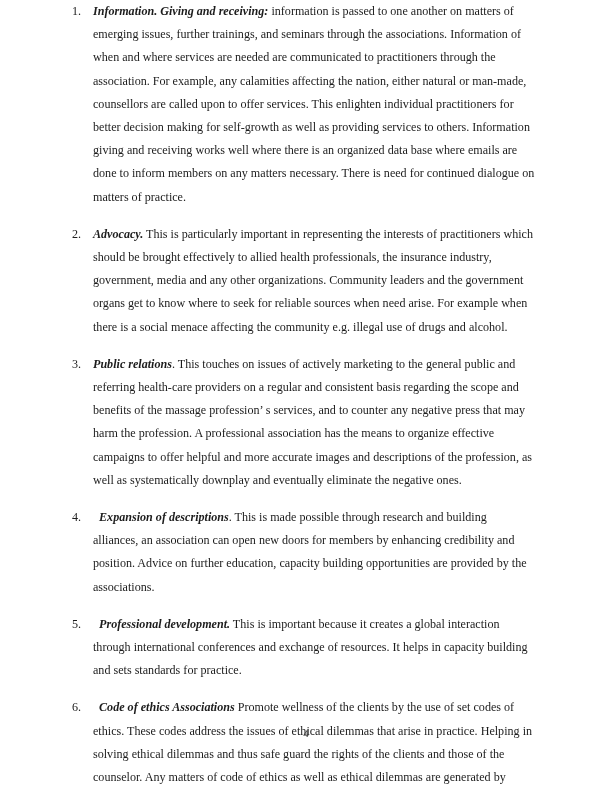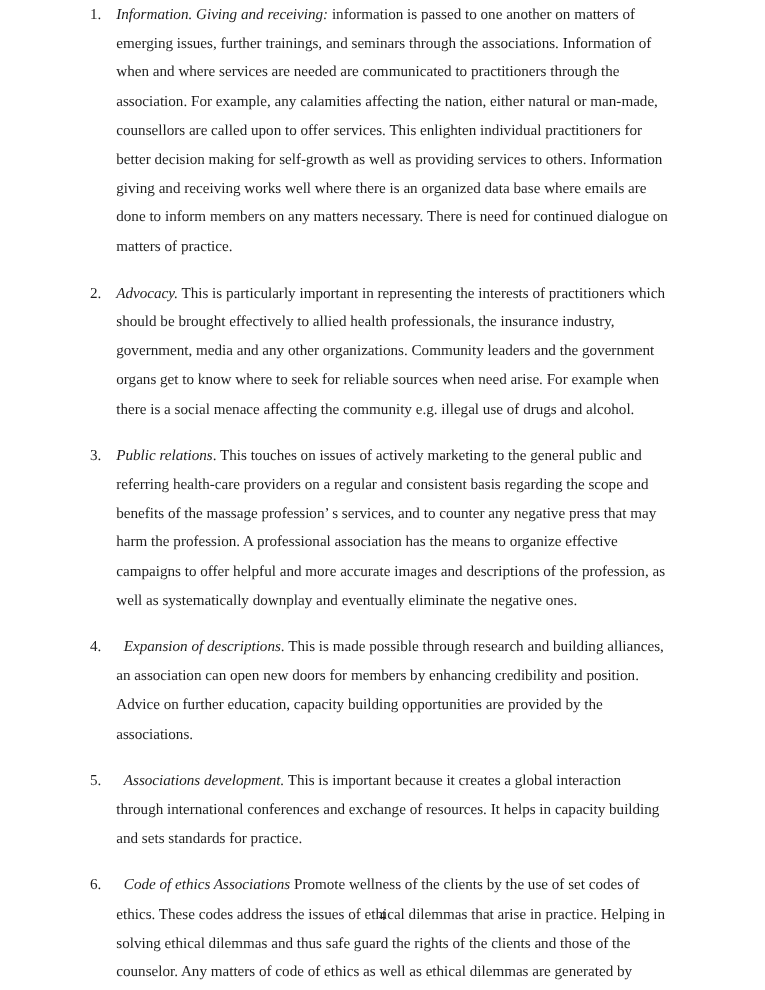--- a/index.html
+++ b/index.html
@@ -43,21 +43,21 @@
   .item-number {
     position: absolute;
     left: 72px;
     top: 0;
     width: 18px;
     text-align: left;
     font-size: 12.1px;
     line-height: 23.2px;
   }
   .item-lead {
-    font-weight: normal;
+    font-weight: bold;
     font-style: italic;
   }
   .item-body {
     font-weight: normal;
     font-style: normal;
   }
   
   li.wide-gap .item-lead::before {
     content: "\00a0\00a0";
   }
@@ -91,21 +91,21 @@
 
       <li class="list-item">
         <span class="item-number">3.</span><span class="item-lead">Public relations</span><span class="item-body">. This touches on issues of actively marketing to the general public and referring health-care providers on a regular and consistent basis regarding the scope and benefits of the massage profession’  s services, and to counter any negative press that may harm the profession. A professional association has the means to organize effective campaigns to offer helpful and more accurate images and descriptions of the profession, as well as systematically downplay and eventually eliminate the negative ones.</span>
       </li>
 
       <li class="list-item wide-gap">
         <span class="item-number">4.</span><span class="item-lead">Expansion of descriptions</span><span class="item-body">. This is made possible through research and building alliances, an association can open new doors for members by enhancing credibility and position. Advice on further education, capacity building opportunities are provided by the associations.</span>
       </li>
 
       <li class="list-item wide-gap">
-        <span class="item-number">5.</span><span class="item-lead">Associations development.</span><span class="item-body"> This is important because it creates a global interaction through international conferences and exchange of resources. It helps in capacity building   and sets standards for practice.</span>
+        <span class="item-number">5.</span><span class="item-lead">Professional development.</span><span class="item-body"> This is important because it creates a global interaction through international conferences and exchange of resources. It helps in capacity building   and sets standards for practice.</span>
       </li>
 
       <li class="list-item wide-gap">
         <span class="item-number">6.</span><span class="item-lead">Code of ethics Associations</span><span class="item-body"> Promote wellness of the clients by the use of set codes of ethics. These codes address the issues of ethical dilemmas that arise in practice. Helping in solving ethical dilemmas and thus safe guard the rights of the clients and those of the counselor. Any matters of code of ethics as well as ethical dilemmas are generated by members of the association</span>
       </li>
 
     </ol>
   </div>
 
   <div class="page-number">4</div>

